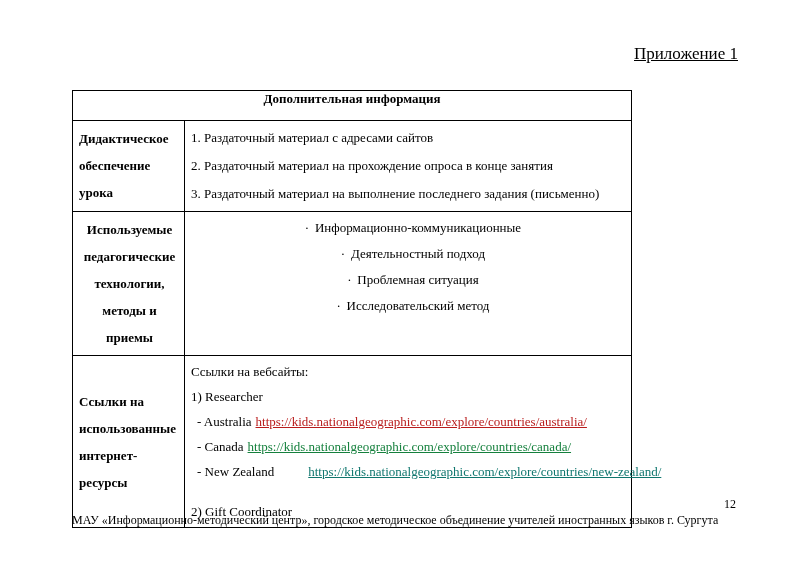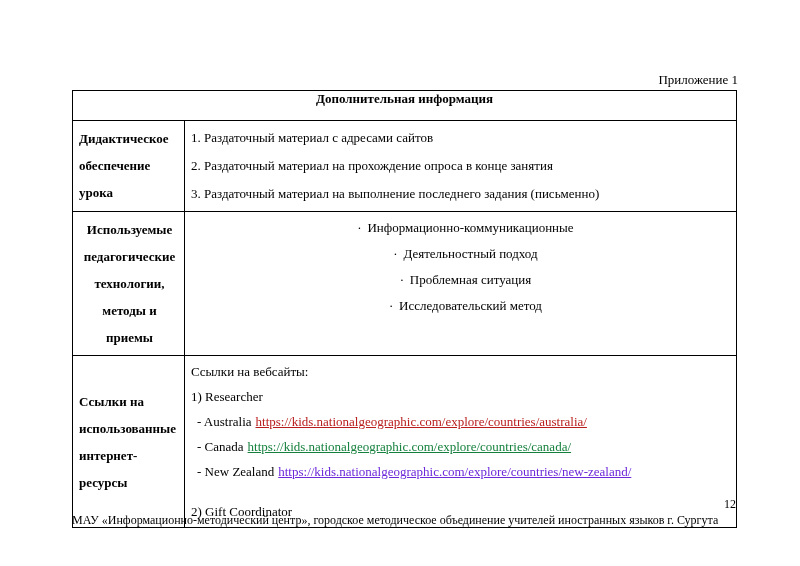--- a/index.html
+++ b/index.html
@@ -5,27 +5,28 @@
   * { margin:0; padding:0; box-sizing:border-box; }
   html,body { background:#ffffff; }
   body {
     width:800px; height:566px;
     font-family:"Liberation Serif","DejaVu Serif",serif;
     color:#000;
   }
   .page { position:relative; width:800px; height:566px; background:#fff; overflow:hidden; }
 
   .appendix {
-    position:absolute; top:72px; right:62px;
-    font-size:13px;
+    position:absolute; top:44px; right:62px;
+    font-size:17px;
+    text-decoration:underline;
   }
 
   table.info-table {
     position:absolute; top:90px; left:72px;
-    width:665px;
+    width:560px;
     border-collapse:collapse; table-layout:fixed;
   }
   table.info-table td {
     border:1px solid #000;
     vertical-align:top;
     font-size:13px;
   }
   td.title-cell {
     height:30px;
     text-align:center;
@@ -118,21 +119,21 @@
       <td class="content-cell h3 r3">
         <div class="line">Ссылки на вебсайты:</div>
         <div class="line">1) Researcher</div>
         <div class="line link-line">
           <span class="prefix">- Australia</span><a class="doc-link" style="color: #b91c1c;">https://kids.nationalgeographic.com/explore/countries/australia/</a>
         </div>
         <div class="line link-line">
           <span class="prefix">- Canada</span><a class="doc-link" style="color: #15803d;">https://kids.nationalgeographic.com/explore/countries/canada/</a>
         </div>
         <div class="line link-line">
-          <span class="prefix">- New Zealand</span><a class="doc-link" style="color: #6d28d9;">https://kids.nationalgeographic.com/explore/countries/new-zealand/</a>
+          <span class="prefix">- New Zealand</span><a class="doc-link" style="color: #0f766e; margin-left: 30px;">https://kids.nationalgeographic.com/explore/countries/new-zealand/</a>
         </div>
         <div class="line group2">2) Gift Coordinator</div>
       </td>
     </tr>
   </tbody>
     </table>
 
   <div class="pageno">12</div>
   <div class="footer">МАУ «Информационно-методический центр», городское методическое объединение учителей иностранных языков г. Сургута</div>
 

